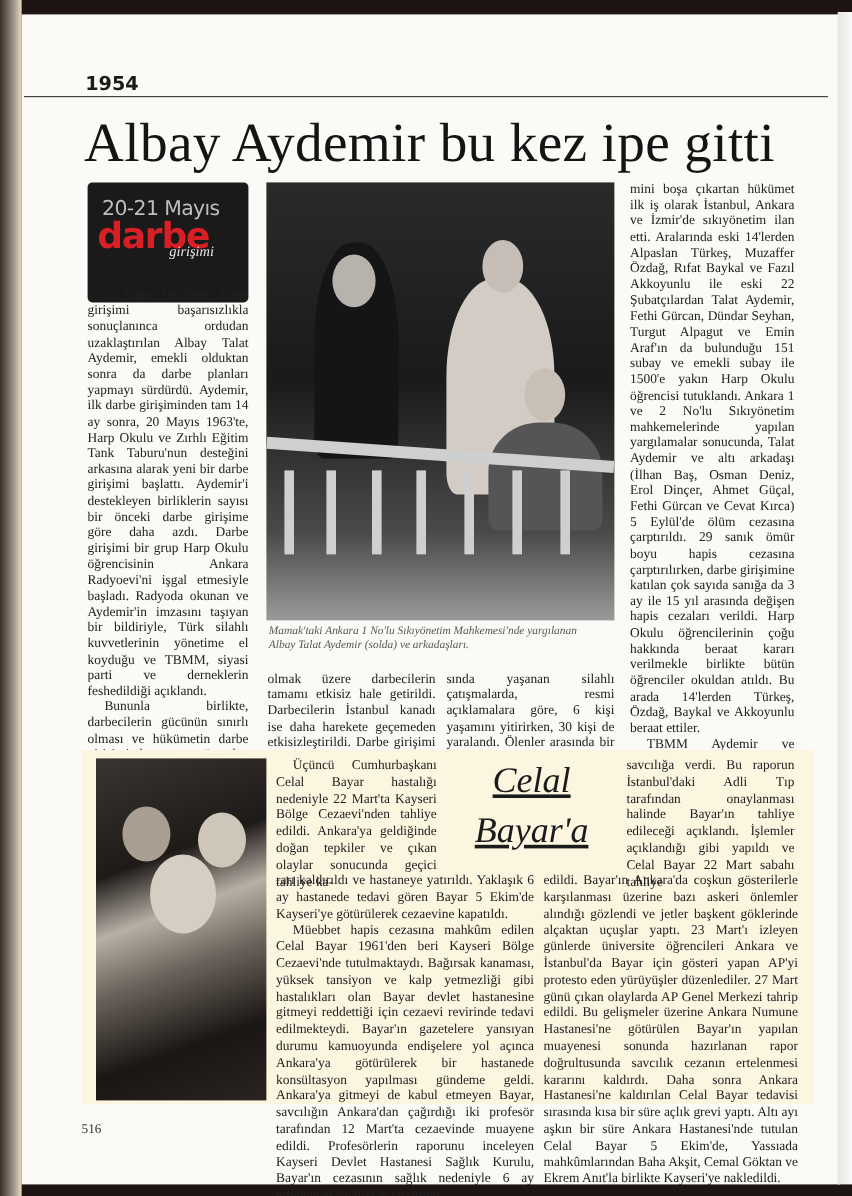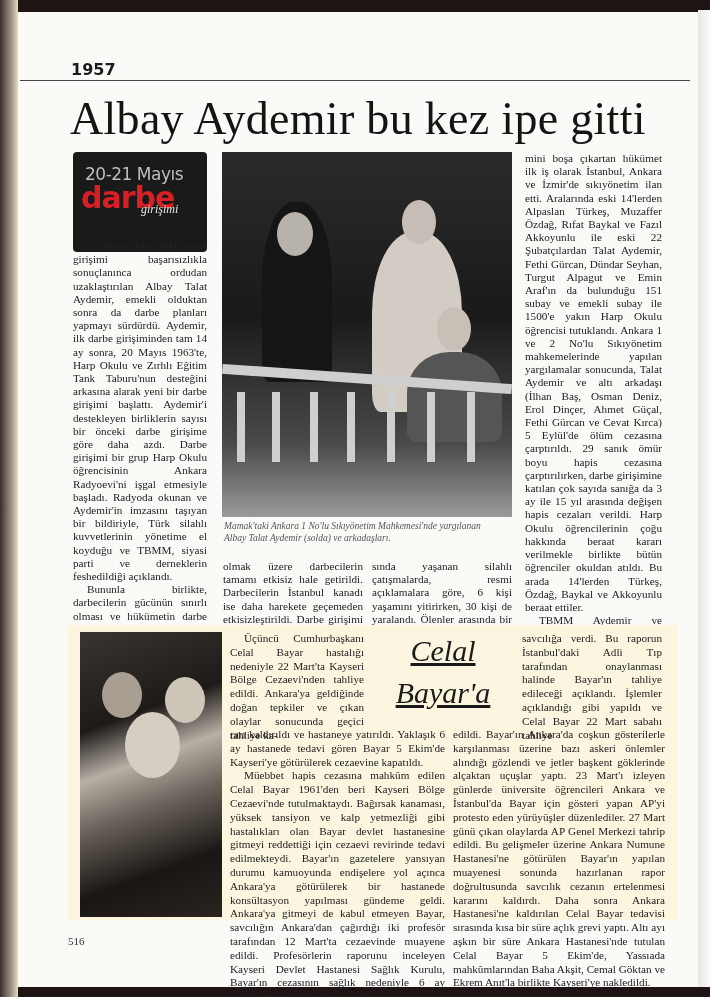--- a/index.html
+++ b/index.html
@@ -98,21 +98,21 @@
       font-size: 11px; color: #333;
     }
   </style>
 </head>
 <body>
 
 <div class="spine"></div>
 <div class="page"></div>
 <div class="edge-right"></div>
 
-<div class="year">1957</div>
+<div class="year">1954</div>
 <div class="rule"></div>
 <h1 class="headline" style="margin:0;font-weight:normal;">Albay Aydemir bu kez ipe gitti</h1>
 
 <div class="badge">
   <span class="dates">20-21 Mayıs</span>
   <span class="darbe">darbe</span>
   <span class="girisimi">girişimi</span>
 </div>
 
 <div class="col col1">

